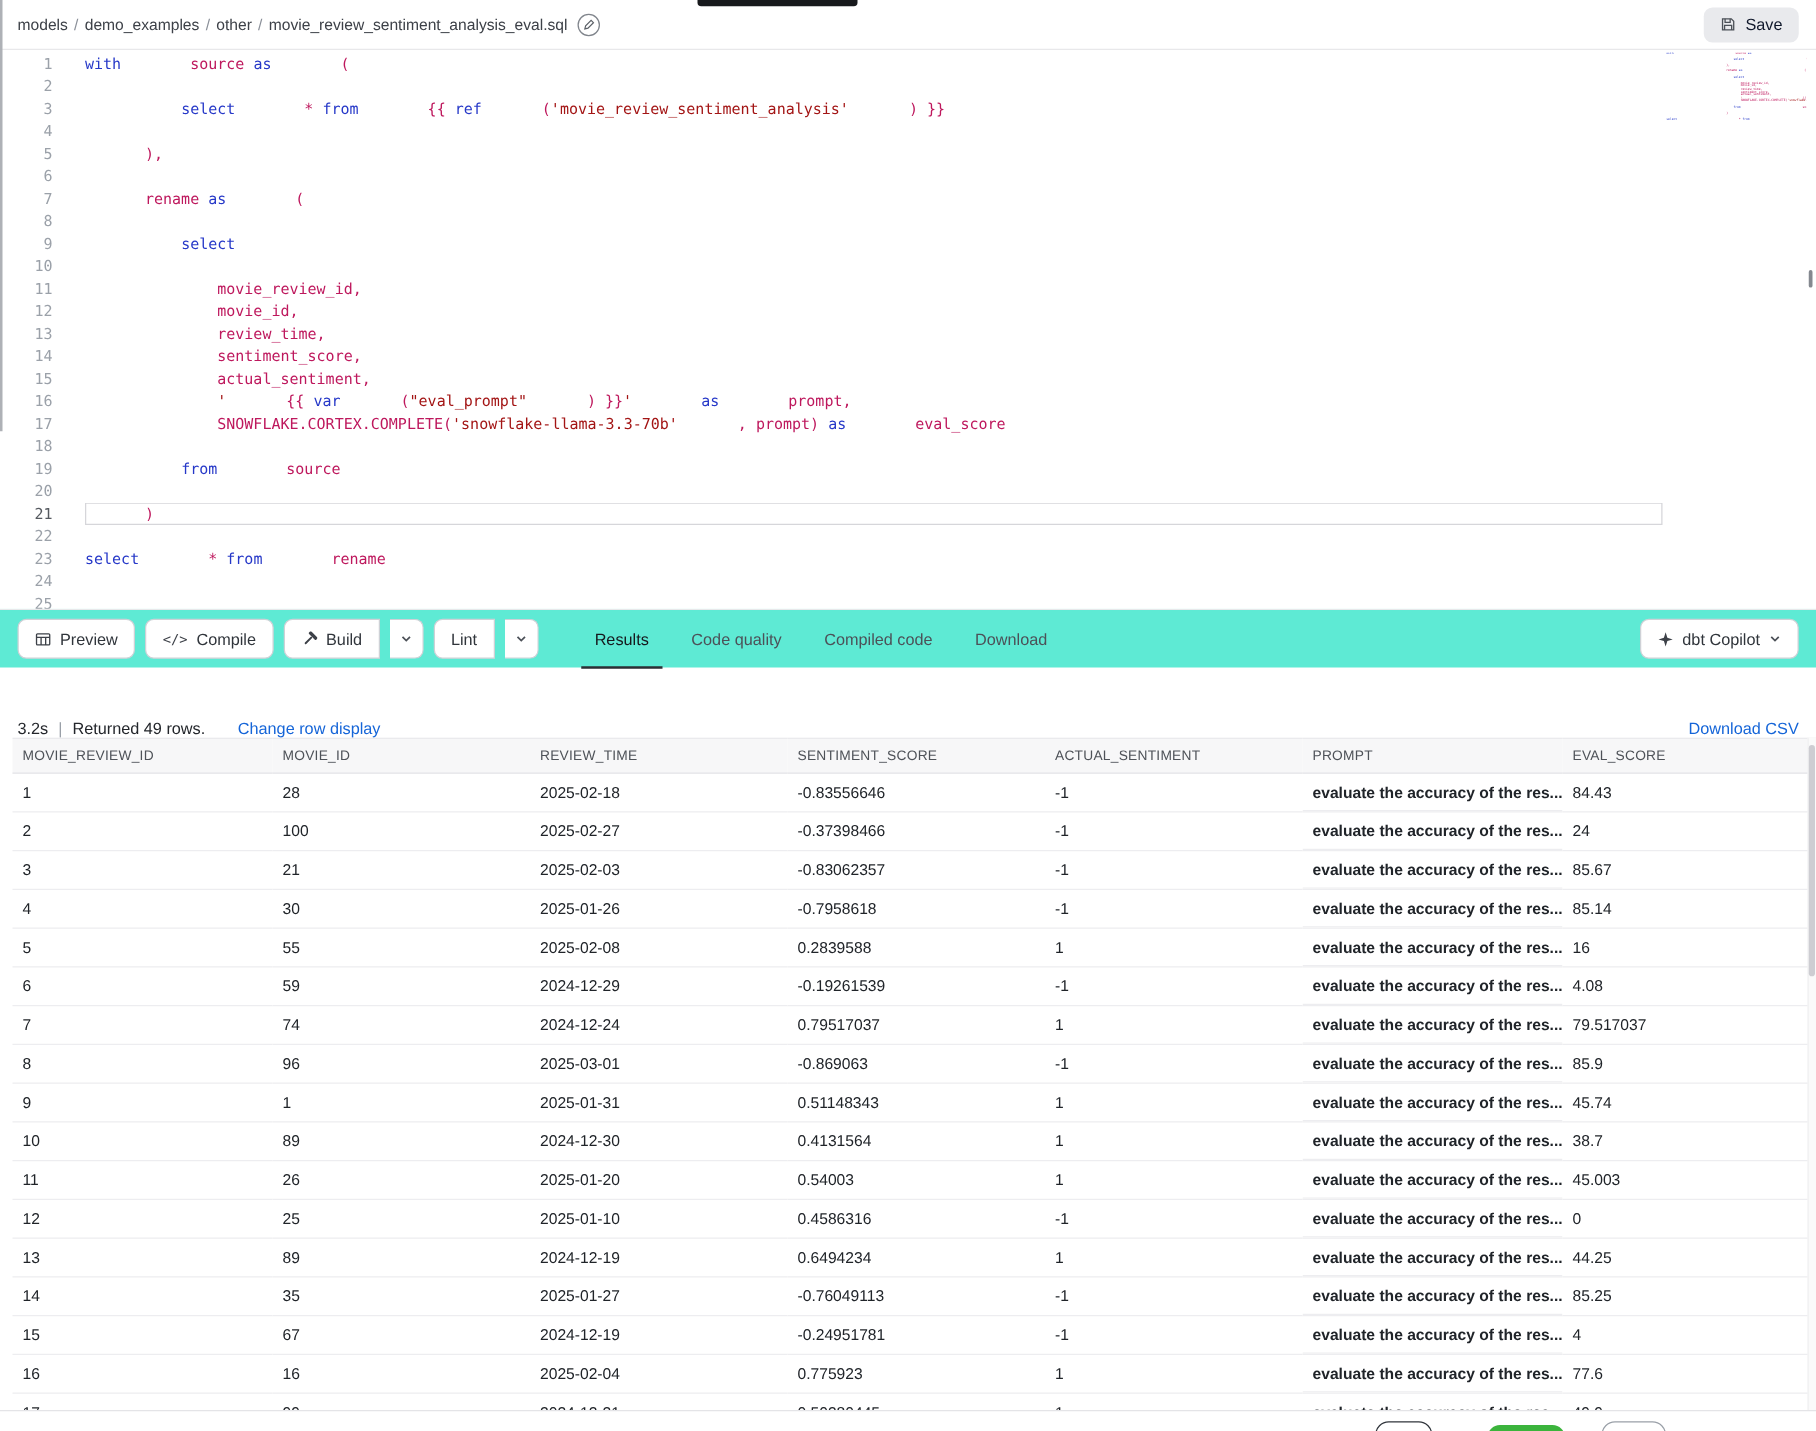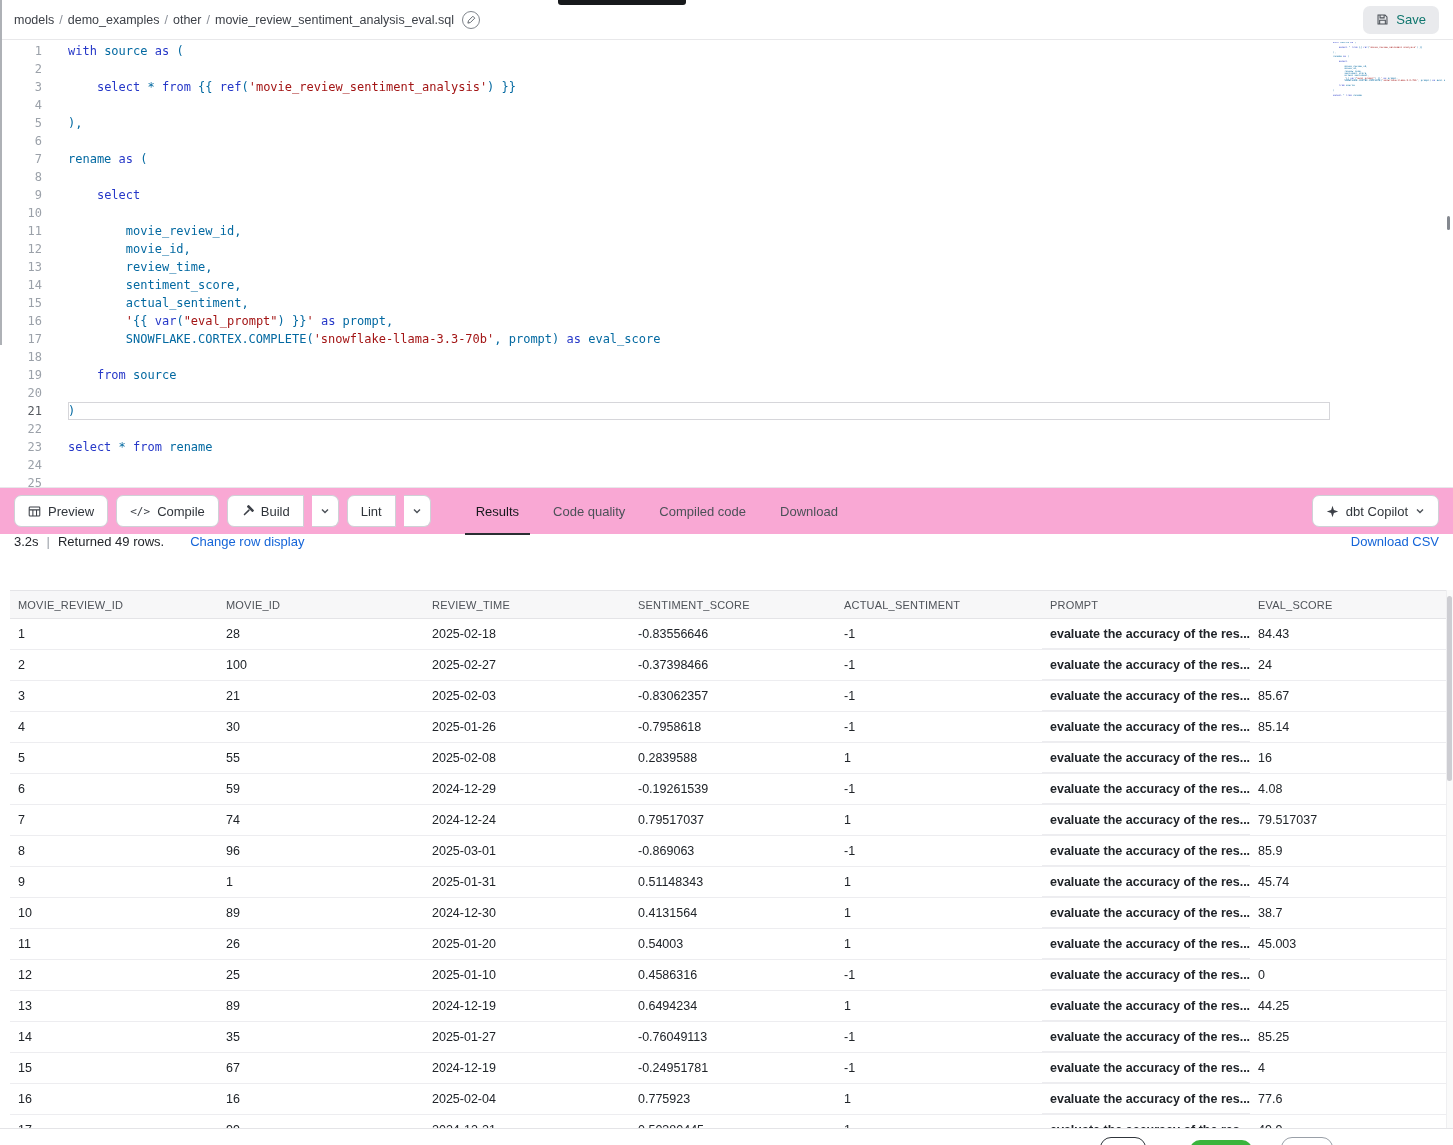--- a/index.html
+++ b/index.html
@@ -16,64 +16,64 @@
   
   .topbar { height: 40px; border-bottom: 1px solid #e8e8ea; display: flex;
     align-items: center; padding: 0 14px; background: #fff; }
   .breadcrumb { display: flex; align-items: center; gap: 5px; font-size: 12.5px; color: #3d4148; }
   .crumb { white-space: nowrap; }
   .sep { color: #8a8f98; }
   .edit-badge { width: 18px; height: 18px; border: 1px solid #80858c; border-radius: 50%;
     display: inline-flex; align-items: center; justify-content: center; margin-left: 8px; background: #fff; }
   .save-btn { margin-left: auto; background: #e9eaed; border: none; border-radius: 7px;
     height: 28px; padding: 0 13px; display: inline-flex; align-items: center; gap: 7px;
-    font-size: 13px; color: #0f766e; font-family: inherit; cursor: pointer; }
+    font-size: 13px; color: #0f172a; font-family: inherit; cursor: pointer; }
 
   
   .editor { position: relative; height: 447px; display: flex; overflow: hidden;
     font-family: "DejaVu Sans Mono", monospace; font-size: 12px; line-height: 18px;
     padding-top: 2px; background: #fff; }
   .gutter { width: 42px; flex: 0 0 42px; text-align: right; color: #9ba1a9; }
   .ln { height: 18px; }
   .ln.active-ln { color: #55595f; }
   .code { padding-left: 26px; white-space: pre; flex: 1 1 auto; }
   .code-line { height: 18px; min-width: 100%; width: max-content; }
   .code-line.active { box-shadow: inset 0 0 0 1px #d6d6da; width: 1262px; min-width: 0; }
   .tok-k { color: #2638c8; }
   .tok-s { color: #a31515; }
-  .tok-p { color: #0369a1; }
+  .tok-p { color: #be185d; padding-left: 48px; }
   .minimap { position: absolute; top: 2px; right: 8px; width: 112px; height: 60px;
     overflow: hidden; background: #fff; }
   .minimap-content { white-space: pre; font-size: 2.4px; line-height: 2.4px; }
   .minimap-content .code-line { height: 2.4px; min-width: 0; width: max-content; }
   .editor-scroll-thumb { position: absolute; right: 3px; top: 176px; width: 3px; height: 14px;
     background: #84888f; border-radius: 2px; }
 
   
   .toolbar { height: 47px; border-top: 1px solid #e8e8ea; display: flex; align-items: center;
-    padding: 0 14px; background: #f9a8d4; }
+    padding: 0 14px; background: #5eead4; }
   .tb-btn { display: inline-flex; align-items: center; gap: 7px; height: 32px; padding: 0 13px;
     border: 1px solid #ced1d6; border-radius: 7px; background: #fff; font-size: 13px;
     color: #30353b; font-family: inherit; cursor: pointer; white-space: nowrap; }
   .tb-btn + .tb-btn, .split + .tb-btn, .tb-btn + .split, .split + .split { margin-left: 8px; }
   .split { display: inline-flex; }
   .split .main { border-radius: 7px 0 0 7px; }
   .split .chev-seg { border-radius: 0 7px 7px 0; border-left: none; width: 27px; padding: 0;
     justify-content: center; }
   .code-glyph { font-family: "DejaVu Sans Mono", monospace; font-size: 11px; color: #3d4148; }
   .tabs { display: flex; height: 47px; margin-left: 28px; }
   .tab { padding: 0 17px; display: flex; align-items: center; font-size: 13px; color: #4c5158;
     position: relative; cursor: pointer; white-space: nowrap; }
   .tab.active { color: #16191d; }
   .tab.active::after { content: ''; position: absolute; left: 6px; right: 6px; bottom: 0;
     height: 2px; background: #2a2e33; }
   .copilot-btn { margin-left: auto; }
 
   
-  .statusbar { height: 56px; display: flex; align-items: flex-start; padding: 0 14px;
+  .statusbar { height: 56px; display: flex; align-items: flex-end; padding: 0 14px;
     font-size: 13px; color: #23262b; }
   .status-sep { color: #9aa0a8; margin: 0 8px; }
   .link { color: #1565d8; cursor: pointer; font-size: 13px; text-decoration: none; }
   .crd-link { margin-left: 26px; }
   .download-link { margin-left: auto; }
 
   
   .results { position: relative; height: 538px; overflow: hidden; }
   table { width: 1443px; margin-left: 10px; border-collapse: collapse; table-layout: fixed; }
   thead th { height: 28px; background: #f7f7f8; font-size: 11px; font-weight: 400;

